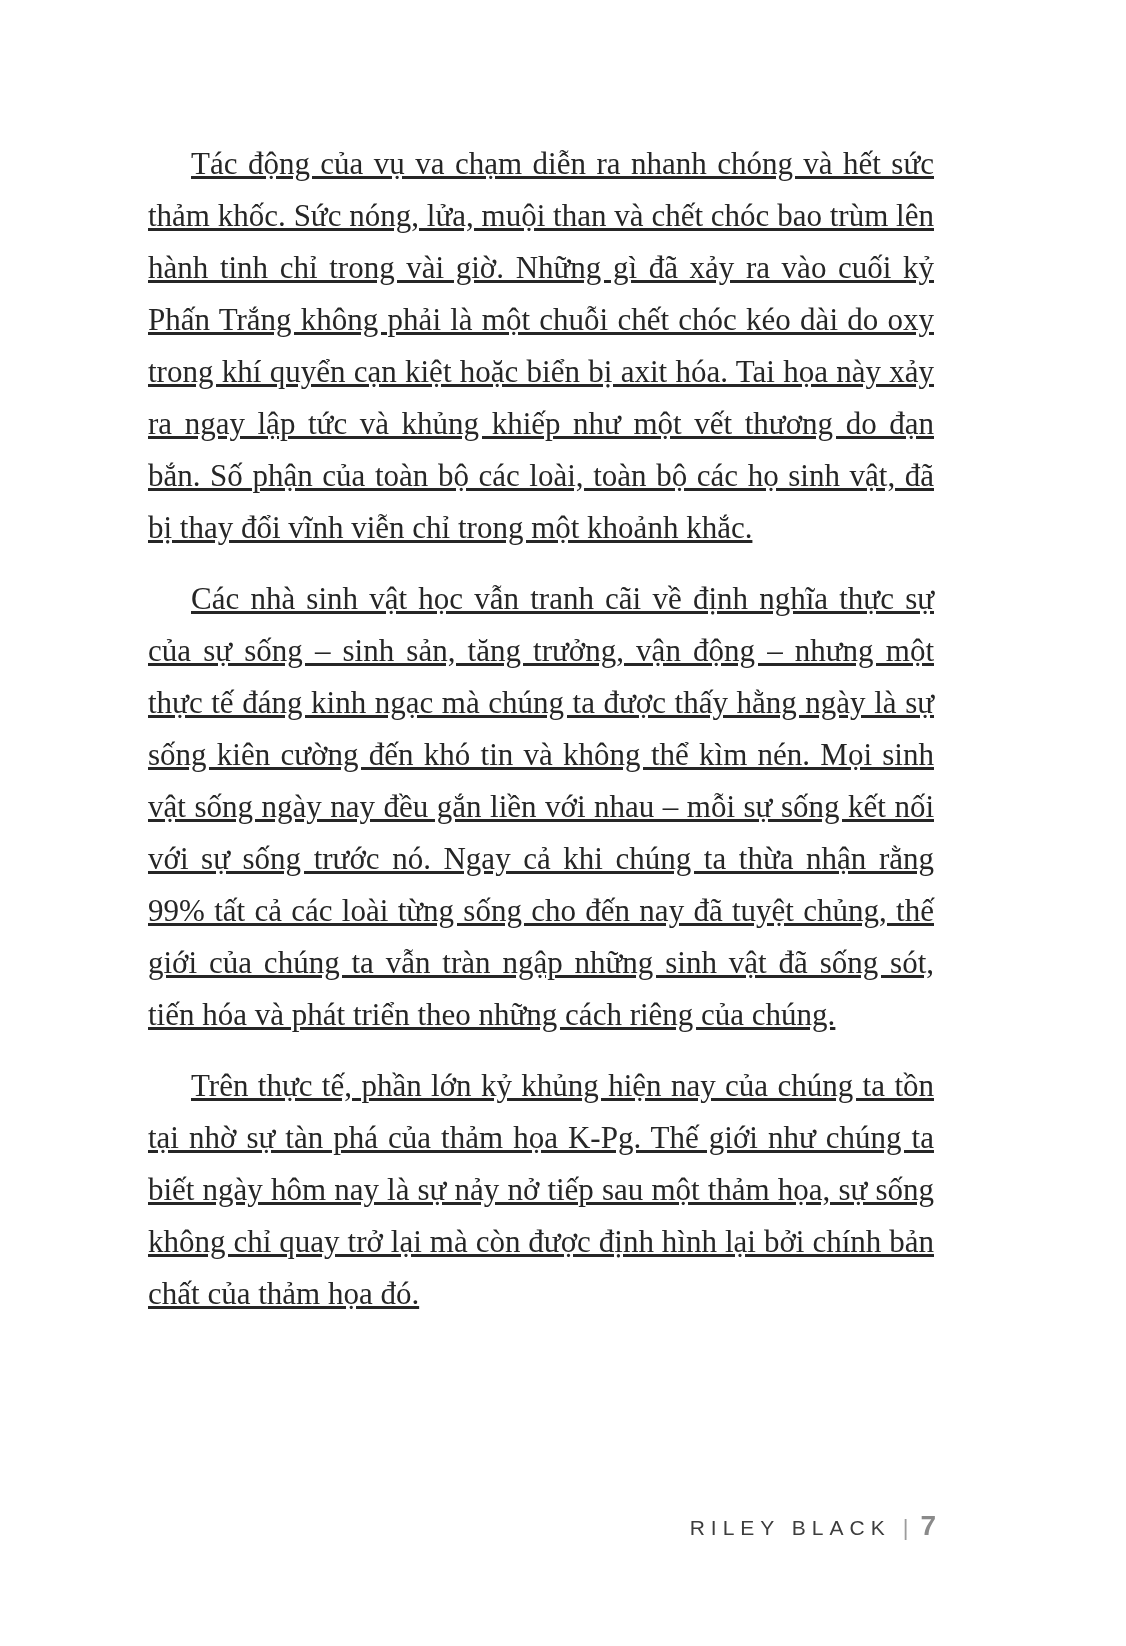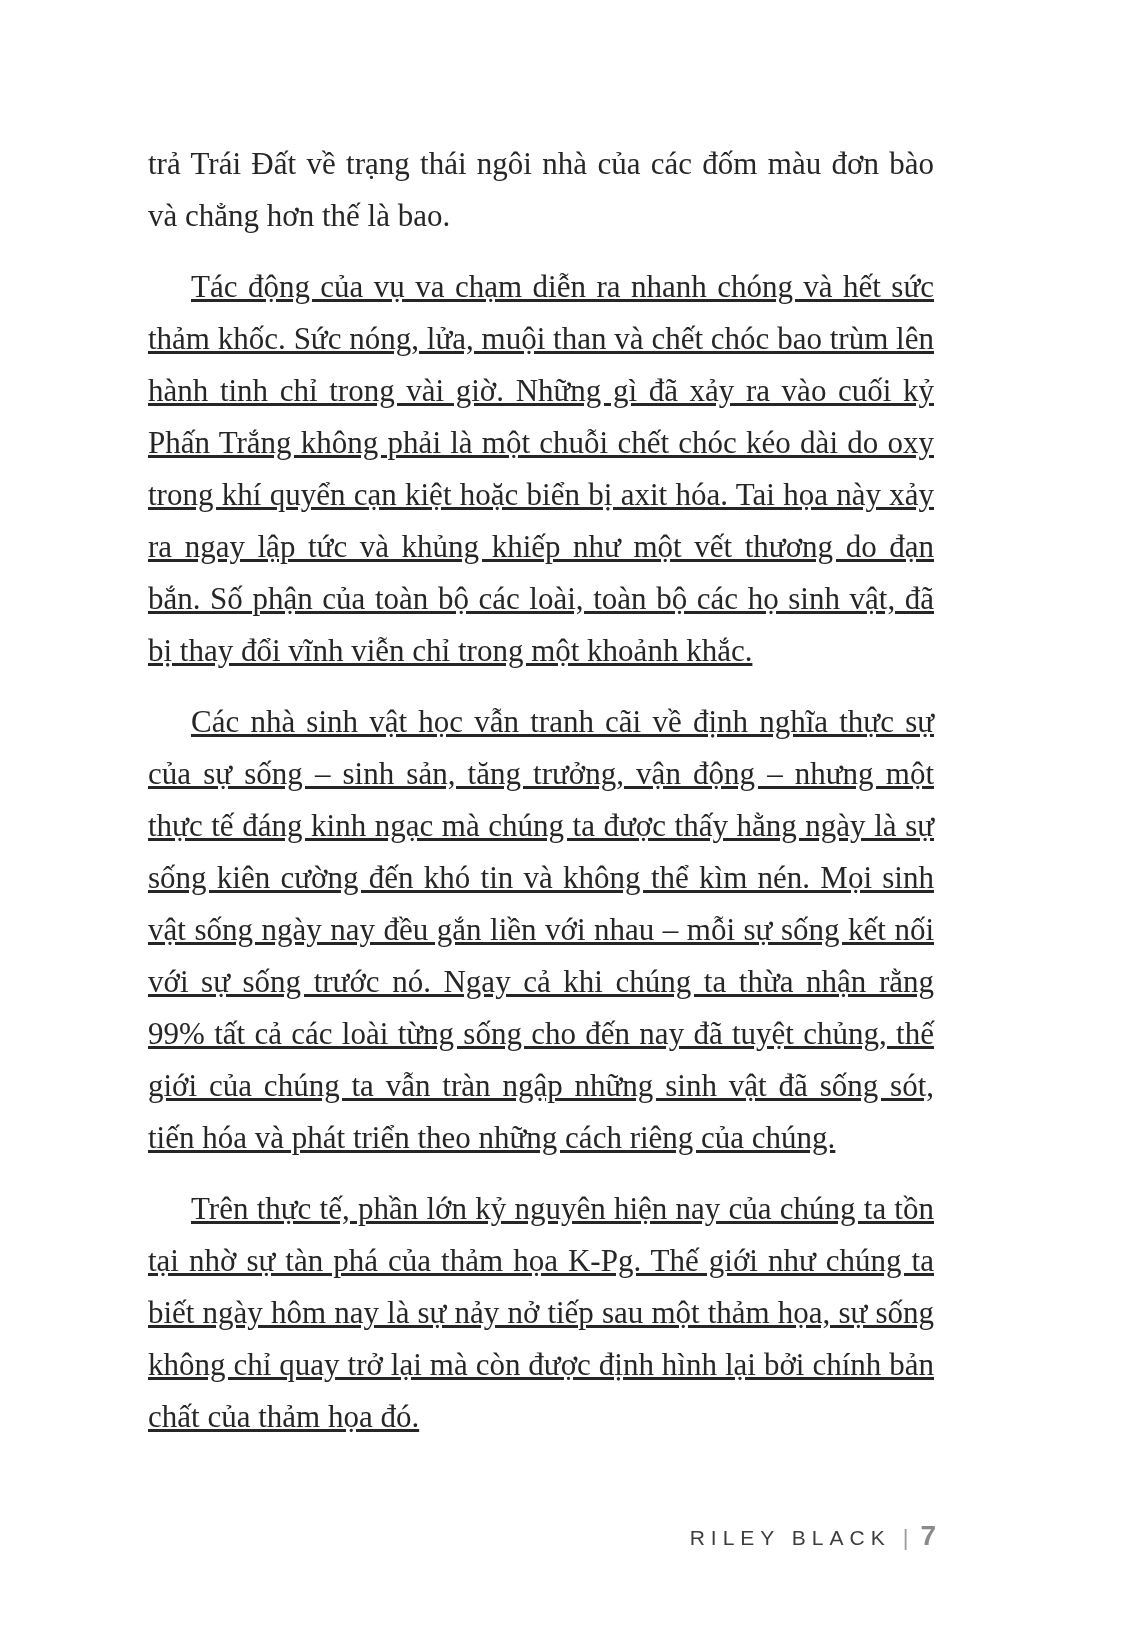--- a/index.html
+++ b/index.html
@@ -33,21 +33,20 @@
     text-decoration: underline;
   }
   .footer {
     position: absolute;
     top: 1510px;
     right: 190px;
     display: flex;
     align-items: baseline;
     gap: 12px;
     font-family: "Liberation Sans", "DejaVu Sans", sans-serif;
-    margin-top: 10px;
   }
   .footer-author {
     font-size: 21px;
     letter-spacing: 6px;
     color: #3d3d3d;
   }
   .footer-sep {
     font-size: 22px;
     color: #9c9c9c;
     font-weight: 400;
@@ -57,24 +56,23 @@
     font-weight: 700;
     color: #8a8a8a;
   }
 </style>
 </head>
 <body>
 
 <div class="page">
 
   <div class="content">
-    <p>trả Trái Đất về trạng thái ngôi nhà của các đốm màu đơn bào và chẳng hơn thế là bao.</p>
     <p class="indent">Tác động của vụ va chạm diễn ra nhanh chóng và hết sức thảm khốc. Sức nóng, lửa, muội than và chết chóc bao trùm lên hành tinh chỉ trong vài giờ. Những gì đã xảy ra vào cuối kỷ Phấn Trắng không phải là một chuỗi chết chóc kéo dài do oxy trong khí quyển cạn kiệt hoặc biển bị axit hóa. Tai họa này xảy ra ngay lập tức và khủng khiếp như một vết thương do đạn bắn. Số phận của toàn bộ các loài, toàn bộ các họ sinh vật, đã bị thay đổi vĩnh viễn chỉ trong một khoảnh khắc.</p>
     <p class="indent">Các nhà sinh vật học vẫn tranh cãi về định nghĩa thực sự của sự sống – sinh sản, tăng trưởng, vận động – nhưng một thực tế đáng kinh ngạc mà chúng ta được thấy hằng ngày là sự sống kiên cường đến khó tin và không thể kìm nén. Mọi sinh vật sống ngày nay đều gắn liền với nhau – mỗi sự sống kết nối với sự sống trước nó. Ngay cả khi chúng ta thừa nhận rằng 99% tất cả các loài từng sống cho đến nay đã tuyệt chủng, thế giới của chúng ta vẫn tràn ngập những sinh vật đã sống sót, tiến hóa và phát triển theo những cách riêng của chúng.</p>
-    <p class="indent">Trên thực tế, phần lớn kỷ nguyên hiện nay của chúng ta tồn tại nhờ sự tàn phá của thảm họa K-Pg. Thế giới như chúng ta biết ngày hôm nay là sự nảy nở tiếp sau một thảm họa, sự sống không chỉ quay trở lại mà còn được định hình lại bởi chính bản chất của thảm họa đó.</p>
+    <p class="indent">Trên thực tế, phần lớn kỷ khủng hiện nay của chúng ta tồn tại nhờ sự tàn phá của thảm họa K-Pg. Thế giới như chúng ta biết ngày hôm nay là sự nảy nở tiếp sau một thảm họa, sự sống không chỉ quay trở lại mà còn được định hình lại bởi chính bản chất của thảm họa đó.</p>
   </div>
 
   <div class="footer">
     <span class="footer-author">RILEY BLACK</span>
     <span class="footer-sep">|</span>
     <span class="footer-page">7</span>
   </div>
 
 </div>
 

